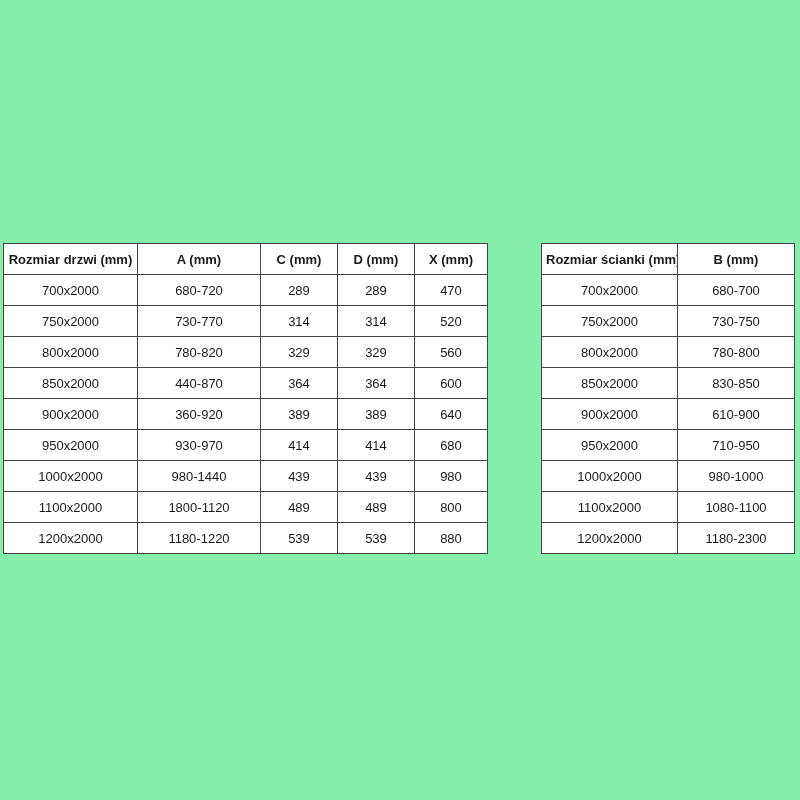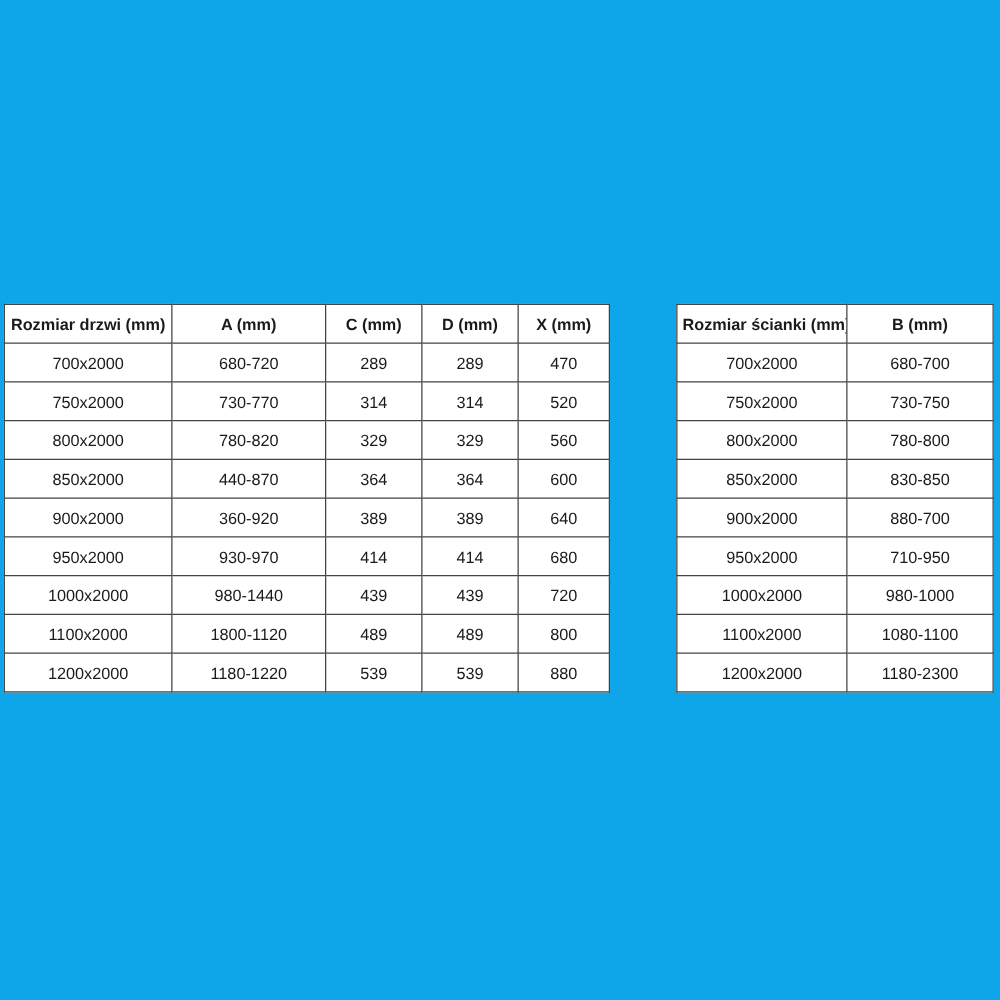--- a/index.html
+++ b/index.html
@@ -7,21 +7,21 @@
     padding: 0;
     width: 800px;
     height: 800px;
     background: #ffffff;
     font-family: "Liberation Sans", "DejaVu Sans", sans-serif;
   }
   .page {
     position: relative;
     width: 800px;
     height: 800px;
-    background: #0ea5e9;
+    background: #86efac;
   }
   table.spec-table {
     position: absolute;
     border-collapse: collapse;
     table-layout: fixed;
     background: #ffffff;
   }
   #doors-table {
     left: 3px;
     top: 243px;
@@ -119,21 +119,21 @@
           <td>930-970</td>
           <td>414</td>
           <td>414</td>
           <td>680</td>
         </tr>
         <tr>
           <td>1000x2000</td>
           <td>980-1440</td>
           <td>439</td>
           <td>439</td>
-          <td>720</td>
+          <td>980</td>
         </tr>
         <tr>
           <td>1100x2000</td>
           <td>1800-1120</td>
           <td>489</td>
           <td>489</td>
           <td>800</td>
         </tr>
         <tr>
           <td>1200x2000</td>
@@ -168,21 +168,21 @@
         <tr>
           <td>800x2000</td>
           <td>780-800</td>
         </tr>
         <tr>
           <td>850x2000</td>
           <td>830-850</td>
         </tr>
         <tr>
           <td>900x2000</td>
-          <td>880-700</td>
+          <td>610-900</td>
         </tr>
         <tr>
           <td>950x2000</td>
           <td>710-950</td>
         </tr>
         <tr>
           <td>1000x2000</td>
           <td>980-1000</td>
         </tr>
         <tr>

